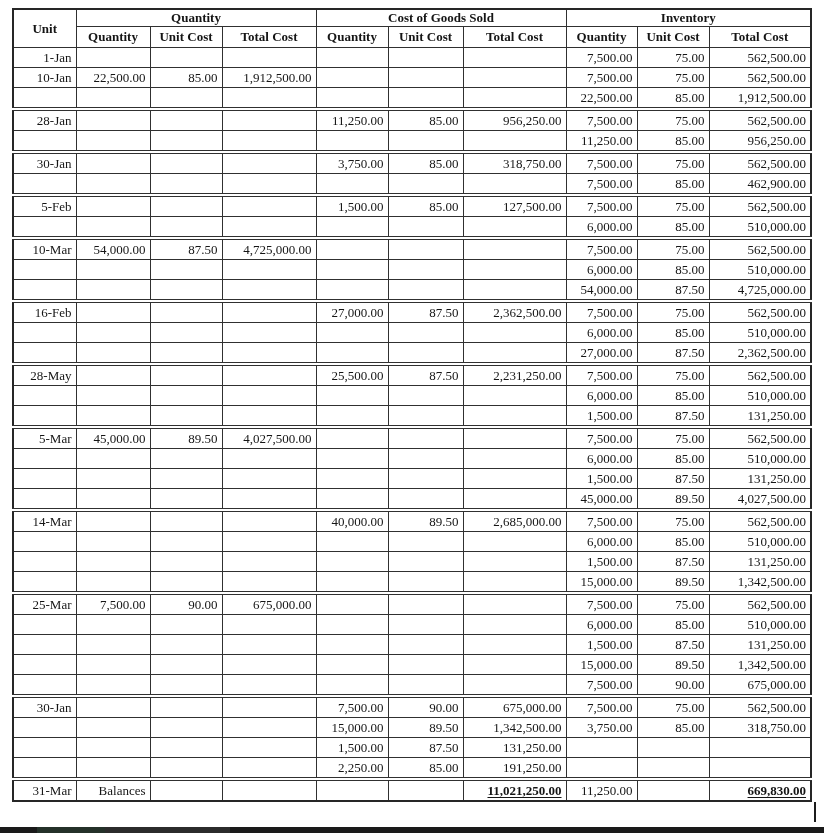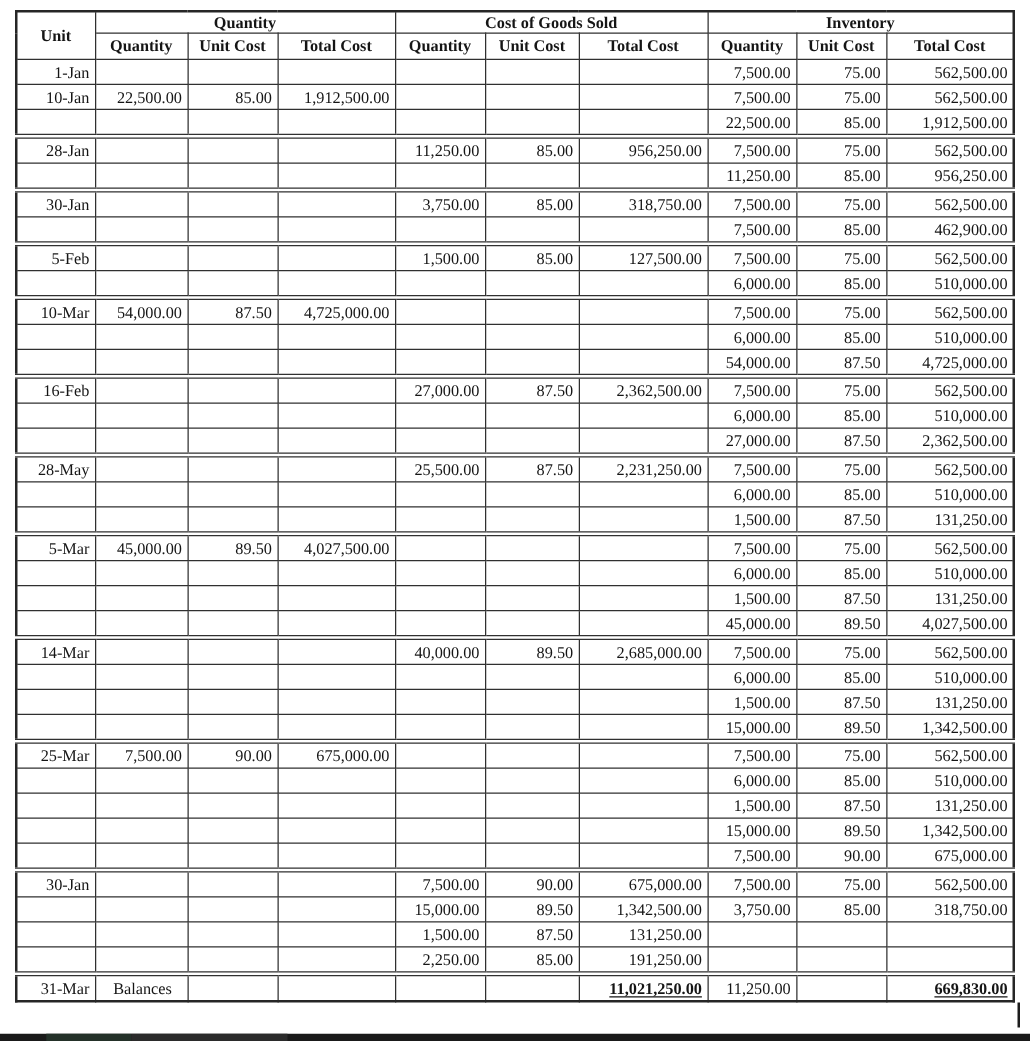--- a/index.html
+++ b/index.html
@@ -17,21 +17,21 @@
     border:1px solid #303030;
     font-size:13px;color:#151515;
     padding:0 4px;height:19px;line-height:19px;
     overflow:hidden;white-space:nowrap;
   }
   .ledger thead th{font-weight:bold;text-align:center;padding:0 2px;}
   tr.hr1 th{height:16px;line-height:16px;}
   tr.hr2 th{height:20px;line-height:20px;}
   .ledger td.num{text-align:right;}
   .ledger td.date{text-align:right;padding-left:7px;}
-  .ledger td.label{text-align:center;padding-left:6px;}
+  .ledger td.label{text-align:right;padding-left:6px;}
   tr.gs td{border-top:4px double #303030;}
   .ledger td.ul{text-underline-offset:2px;}
   .ledger td.tot{font-weight:bold;text-decoration:underline;text-underline-offset:2px;margin-left:46px;}
   .caret{position:absolute;left:814px;top:802px;width:2px;height:20px;background:#1c1c1c;}
   .bottombar{position:absolute;left:0;top:827px;width:824px;height:6px;background:#1a1a1a;}
   .bottombar .seg1{position:absolute;left:37px;top:0;width:68px;height:6px;background:#243129;}
   .bottombar .seg2{position:absolute;left:105px;top:0;width:125px;height:6px;background:#2b2b2b;}
 </style>
 </head>
 <body>

